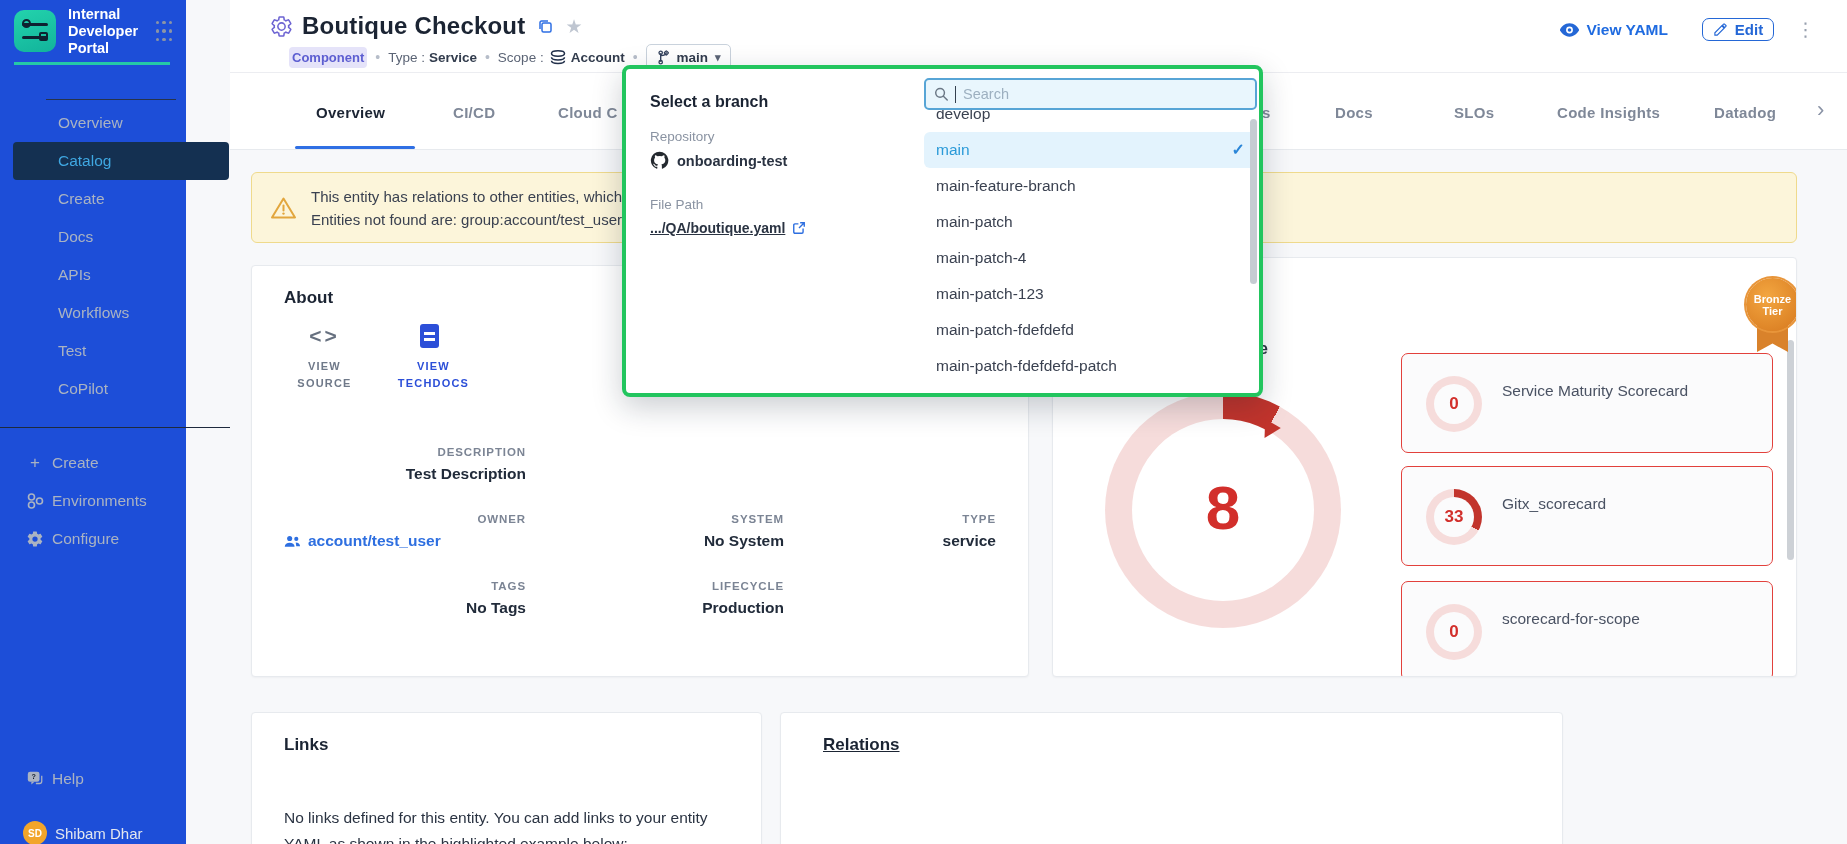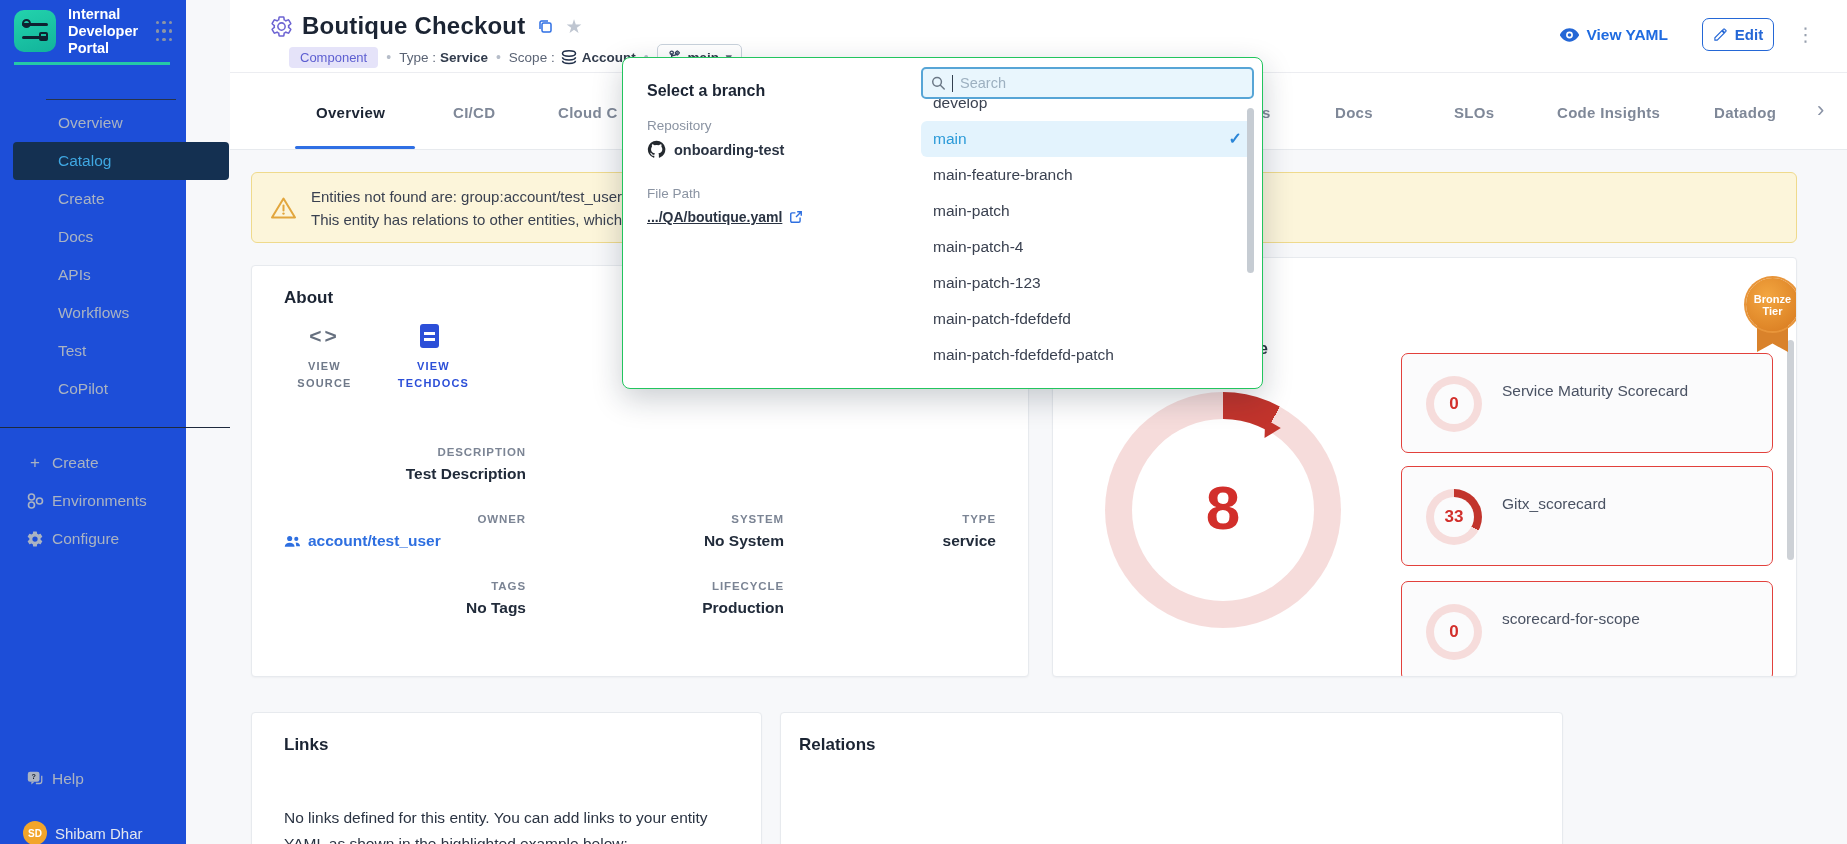--- a/index.html
+++ b/index.html
@@ -34,29 +34,29 @@
   .user-name { color:#e3e7ee; font-size:15px; margin-left:8px; }
 
   
   .main { position:absolute; left:230px; top:0; right:0; bottom:0; }
   .topbar { position:absolute; left:0; top:0; right:0; height:73px; background:#fff; border-bottom:1px solid #ecedf1; }
   .title-row { position:absolute; left:28px; top:12px; display:flex; align-items:center; }
   .page-title { font-size:24px; font-weight:700; color:#1b2433; margin-left:9px; letter-spacing:.2px; }
   .title-ic { margin-left:12px; cursor:pointer; display:flex; }
   .star-glyph { font-size:19px; color:#bfc6d1; margin-left:12px; cursor:pointer; }
   .meta-row { position:absolute; left:59px; top:44px; display:flex; align-items:center; font-size:13.5px; color:#5b6475; }
-  .kind-chip { background:#e5e3f9; color:#5d5ed1; font-size:13px; font-weight:400; padding:3px 11px; border-radius:4px; }
+  .kind-chip { background:#e5e3f9; color:#5d5ed1; font-size:13px; font-weight:700; padding:3px 3px; border-radius:4px; }
   .dot-sep { color:#b6bdc9; margin:0 8px; font-size:14px; }
   .meta-val { color:#323c4d; font-weight:600; margin-left:4px; display:flex; align-items:center; }
   .branch-chip { display:flex; align-items:center; border:1px solid #c9d2dc; border-radius:5px; height:26px; padding:0 9px; background:#fff; cursor:pointer; color:#323c4d; font-weight:600; font-size:13.5px; }
   .branch-chip .chev { margin-left:7px; color:#5b6475; font-size:11px; }
   .head-actions { position:absolute; right:32px; top:18px; display:flex; align-items:center; }
   .view-yaml { display:flex; align-items:center; color:#1f6be0; font-weight:700; font-size:15.5px; cursor:pointer; }
   .view-yaml svg { margin-right:7px; }
-  .edit-btn { display:flex; align-items:center; justify-content:center; border:1.5px solid #2467d6; color:#2467d6; font-weight:700; font-size:15px; border-radius:7px; width:72px; height:33px; margin-left:34px; cursor:pointer; background:#fff; }
+  .edit-btn { display:flex; align-items:center; justify-content:center; border:1.5px solid #2467d6; color:#2467d6; font-weight:700; font-size:15px; border-radius:7px; width:72px; height:23px; margin-left:34px; cursor:pointer; background:#fff; }
   .edit-btn svg { margin-right:7px; }
   .kebab { font-size:19px; color:#97a0ae; margin-left:22px; cursor:pointer; letter-spacing:0; }
 
   
   .tabsbar { position:absolute; left:0; top:73px; right:0; height:77px; background:#fff; border-bottom:1px solid #e7eaee; }
   .tab { position:absolute; top:31px; font-size:15px; font-weight:600; color:#7f8898; letter-spacing:.3px; cursor:pointer; white-space:nowrap; }
   .tab.active { color:#1b2433; }
   .tab-underline { position:absolute; left:65px; top:73px; width:120px; height:3px; background:#2f6fe4; border-radius:2px; }
   .tab-chev { position:absolute; left:1587px; top:24px; font-size:22px; color:#8a93a6; cursor:pointer; }
 
@@ -102,24 +102,24 @@
   .score-scroll { position:absolute; left:734px; top:82px; width:7px; height:220px; background:#cdd1d6; border-radius:4px; }
   .badge { position:absolute; left:692px; top:20px; width:55px; height:75px; z-index:4; }
   .badge .ribbon { position:absolute; left:12px; top:44px; width:31px; height:30px; background:#d9822b; clip-path:polygon(0 0,100% 0,100% 100%,50% 72%,0 100%); }
   .badge .disc { position:absolute; left:1px; top:0; width:53px; height:53px; border-radius:50%; background:radial-gradient(circle at 40% 35%, #f3a640, #dd8326 75%); box-shadow:0 0 0 2px #e8953a; display:flex; align-items:center; justify-content:center; text-align:center; color:#fff; font-size:11px; font-weight:700; line-height:12px; padding:6px; }
 
   
   .links-card { left:21px; top:562px; width:511px; height:280px; }
   .links-card .card-title { position:absolute; left:32px; top:22px; }
   .links-empty { position:absolute; left:32px; top:92px; right:28px; font-size:15.5px; color:#2a3342; line-height:26px; }
   .relations-card { left:550px; top:562px; width:783px; height:280px; }
-  .relations-card .card-title { position:absolute; left:18px; top:22px; }
-
-  
-  .dropdown { position:absolute; left:622px; top:57px; width:641px; height:332px; background:#fff; border:1px solid #22c55e; border-radius:8px; box-shadow:0 10px 30px rgba(20,30,50,.22); z-index:80;text-decoration:underline; }
+  .relations-card .card-title { position:absolute; left:42px; top:22px;text-decoration:underline; }
+
+  
+  .dropdown { position:absolute; left:622px; top:65px; width:641px; height:332px; background:#fff; border:4px solid #22c55e; border-radius:8px; box-shadow:0 10px 30px rgba(20,30,50,.22); z-index:80;text-decoration:underline; }
   .dd-title { position:absolute; left:24px; top:24px; font-size:16px; font-weight:700; color:#1b2433; }
   .dd-label { position:absolute; left:24px; font-size:13.5px; color:#8a93a2; }
   .dd-l1 { top:60px; } .dd-l2 { top:128px; }
   .dd-repo { position:absolute; left:24px; top:82px; display:flex; align-items:center; font-size:14.5px; font-weight:600; color:#2a3342; }
   .dd-repo svg { margin-right:8px; }
   .dd-file { position:absolute; left:24px; top:151px; display:flex; align-items:center; font-size:14px; font-weight:600; color:#2a3342; cursor:pointer; }
   .dd-file .path { text-decoration:underline; }
   .dd-file svg { margin-left:7px; }
   .branch-list { position:absolute; left:298px; top:27px; width:333px; bottom:6px; overflow:hidden; }
   .branch-row { position:relative; height:36px; line-height:36px; padding:0 12px; font-size:15.5px; color:#3a4150; border-radius:6px; cursor:pointer; }
@@ -291,22 +291,22 @@
 
     <div class="content">
 
       <div class="banner">
         <svg width="27" height="24" viewBox="0 0 27 24">
             <path d="M13.5 2.5 25 21.5H2z" fill="none" stroke="#e2a63d" stroke-width="2" stroke-linejoin="round"></path>
             <path d="M13.5 9.5v5" stroke="#e2a63d" stroke-width="2" stroke-linecap="round"></path>
             <circle cx="13.5" cy="17.6" r="1.2" fill="#e2a63d"></circle>
           </svg>
         <div class="banner-text">
+          <div>This entity has relations to other entities, which</div>
           <div>Entities not found are: group:account/test_user</div>
-          <div>This entity has relations to other entities, which</div>
         </div>
       </div>
 
       <div class="card about-card">
         <div class="card-title">About</div>
         <div class="about-actions">
           <div class="about-action act-gray">
             <span class="code-glyph">&lt;&gt;</span>
             <span class="lbl">VIEW SOURCE</span>
           </div>

